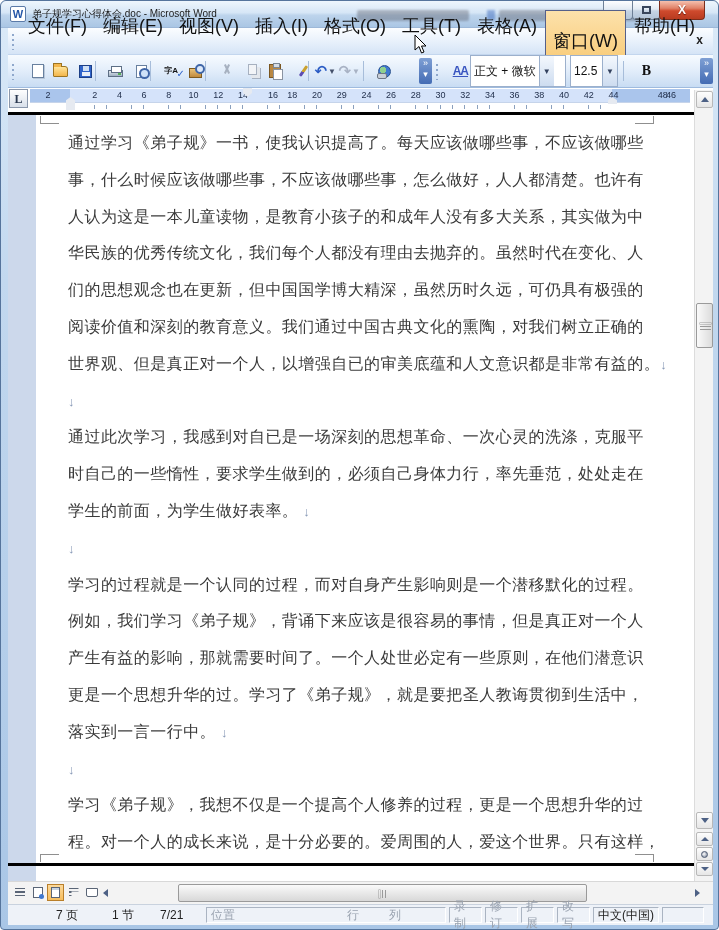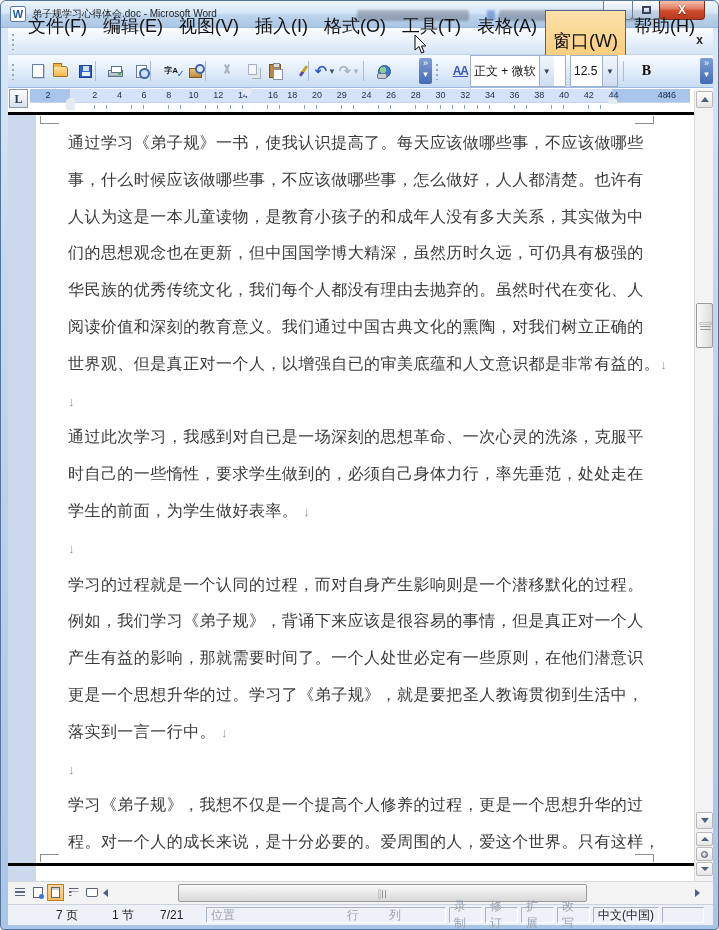--- a/index.html
+++ b/index.html
@@ -337,22 +337,22 @@
     <div id="doc">
       <div id="leftstrip"></div>
       <div id="page"></div>
       <div class="pgline" id="pgline-top"></div>
       <div class="crop" id="crop-tl"></div>
       <div class="crop" id="crop-tr"></div>
       <div id="text">
           <div class="dline"><span>通过学习《弟子规》一书，使我认识提高了。每天应该做哪些事，不应该做哪些</span></div>
           <div class="dline"><span>事，什么时候应该做哪些事，不应该做哪些事，怎么做好，人人都清楚。也许有</span></div>
           <div class="dline"><span>人认为这是一本儿童读物，是教育小孩子的和成年人没有多大关系，其实做为中</span></div>
+          <div class="dline"><span>华民族的优秀传统文化，我们每个人都没有理由去抛弃的。虽然时代在变化、人</span></div>
           <div class="dline"><span>们的思想观念也在更新，但中国国学博大精深，虽然历时久远，可仍具有极强的</span></div>
-          <div class="dline"><span>华民族的优秀传统文化，我们每个人都没有理由去抛弃的。虽然时代在变化、人</span></div>
           <div class="dline"><span>阅读价值和深刻的教育意义。我们通过中国古典文化的熏陶，对我们树立正确的</span></div>
           <div class="dline"><span>世界观、但是真正对一个人，以增强自已的审美底蕴和人文意识都是非常有益的。</span><span class="pmark">↓</span></div>
           <div class="dline"><span></span><span class="pmark">↓</span></div>
           <div class="dline"><span>通过此次学习，我感到对自已是一场深刻的思想革命、一次心灵的洗涤，克服平</span></div>
           <div class="dline"><span>时自己的一些惰性，要求学生做到的，必须自己身体力行，率先垂范，处处走在</span></div>
           <div class="dline"><span>学生的前面，为学生做好表率。 </span><span class="pmark">↓</span></div>
           <div class="dline"><span></span><span class="pmark">↓</span></div>
           <div class="dline"><span>学习的过程就是一个认同的过程，而对自身产生影响则是一个潜移默化的过程。</span></div>
           <div class="dline"><span>例如，我们学习《弟子规》，背诵下来应该是很容易的事情，但是真正对一个人</span></div>
           <div class="dline"><span>产生有益的影响，那就需要时间了。一个人处世必定有一些原则，在他们潜意识</span></div>

